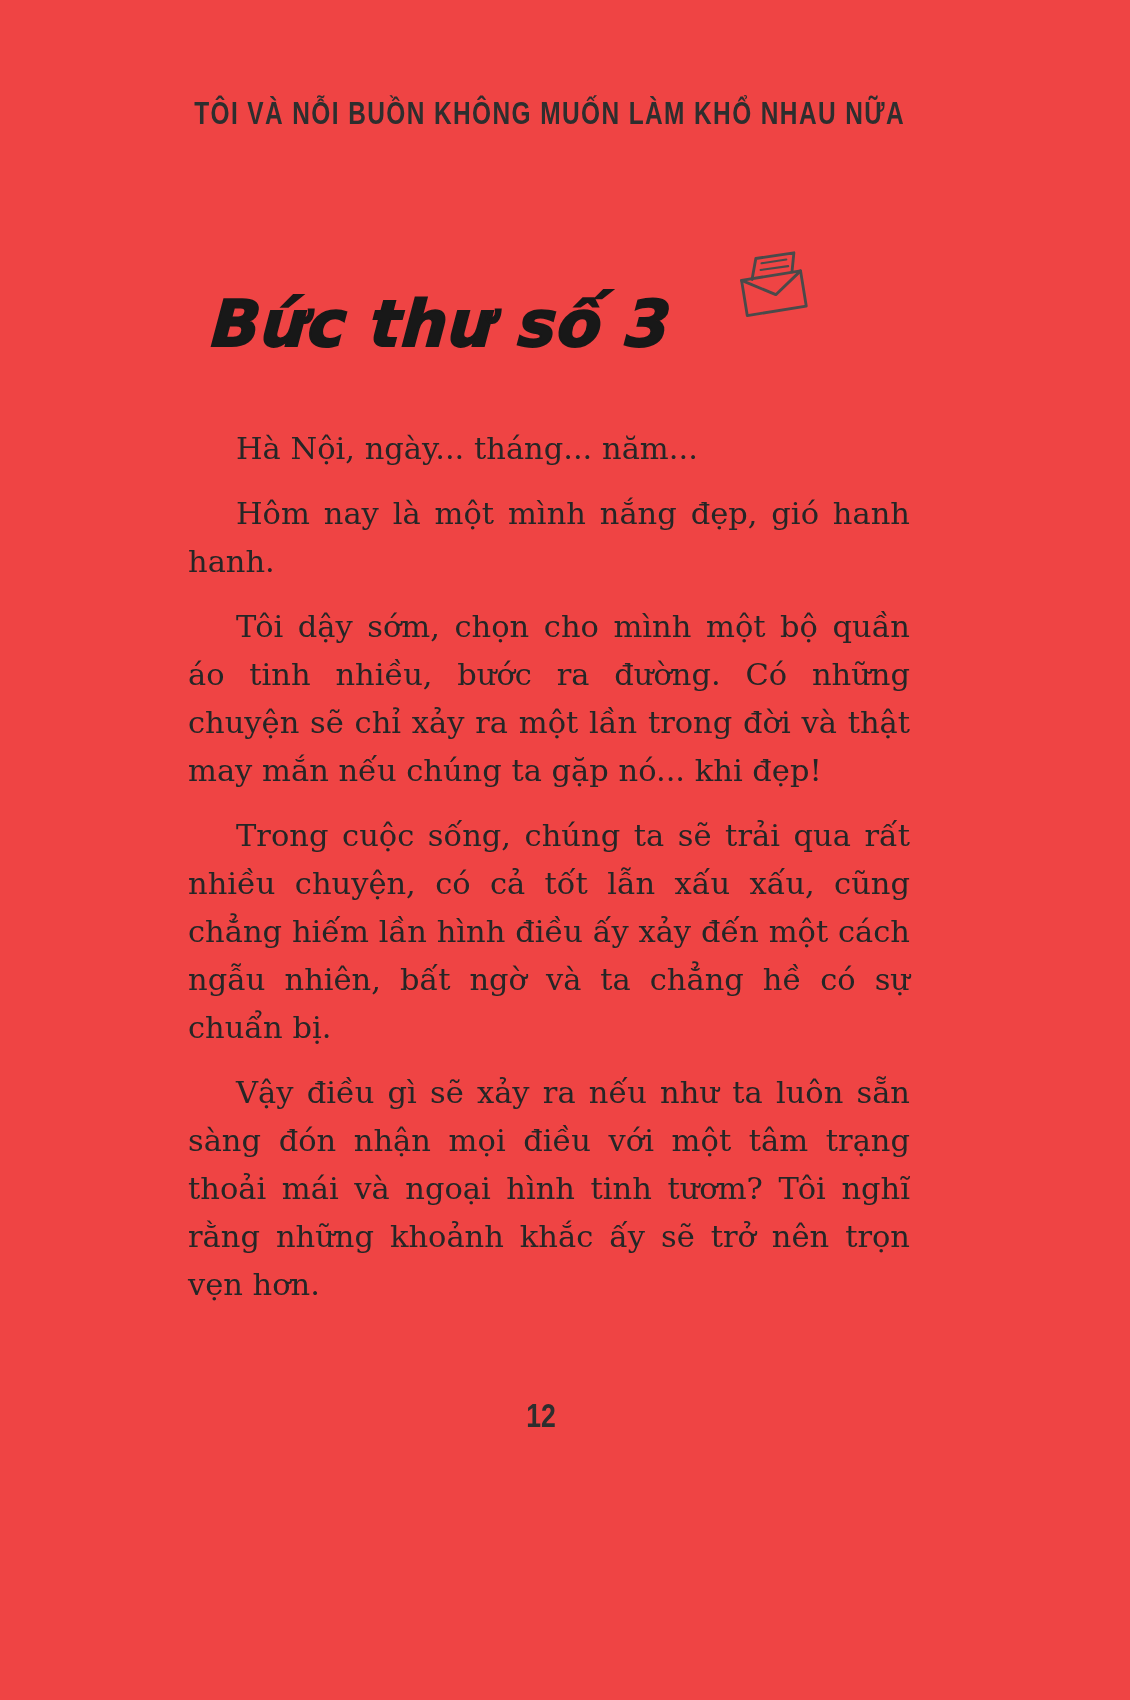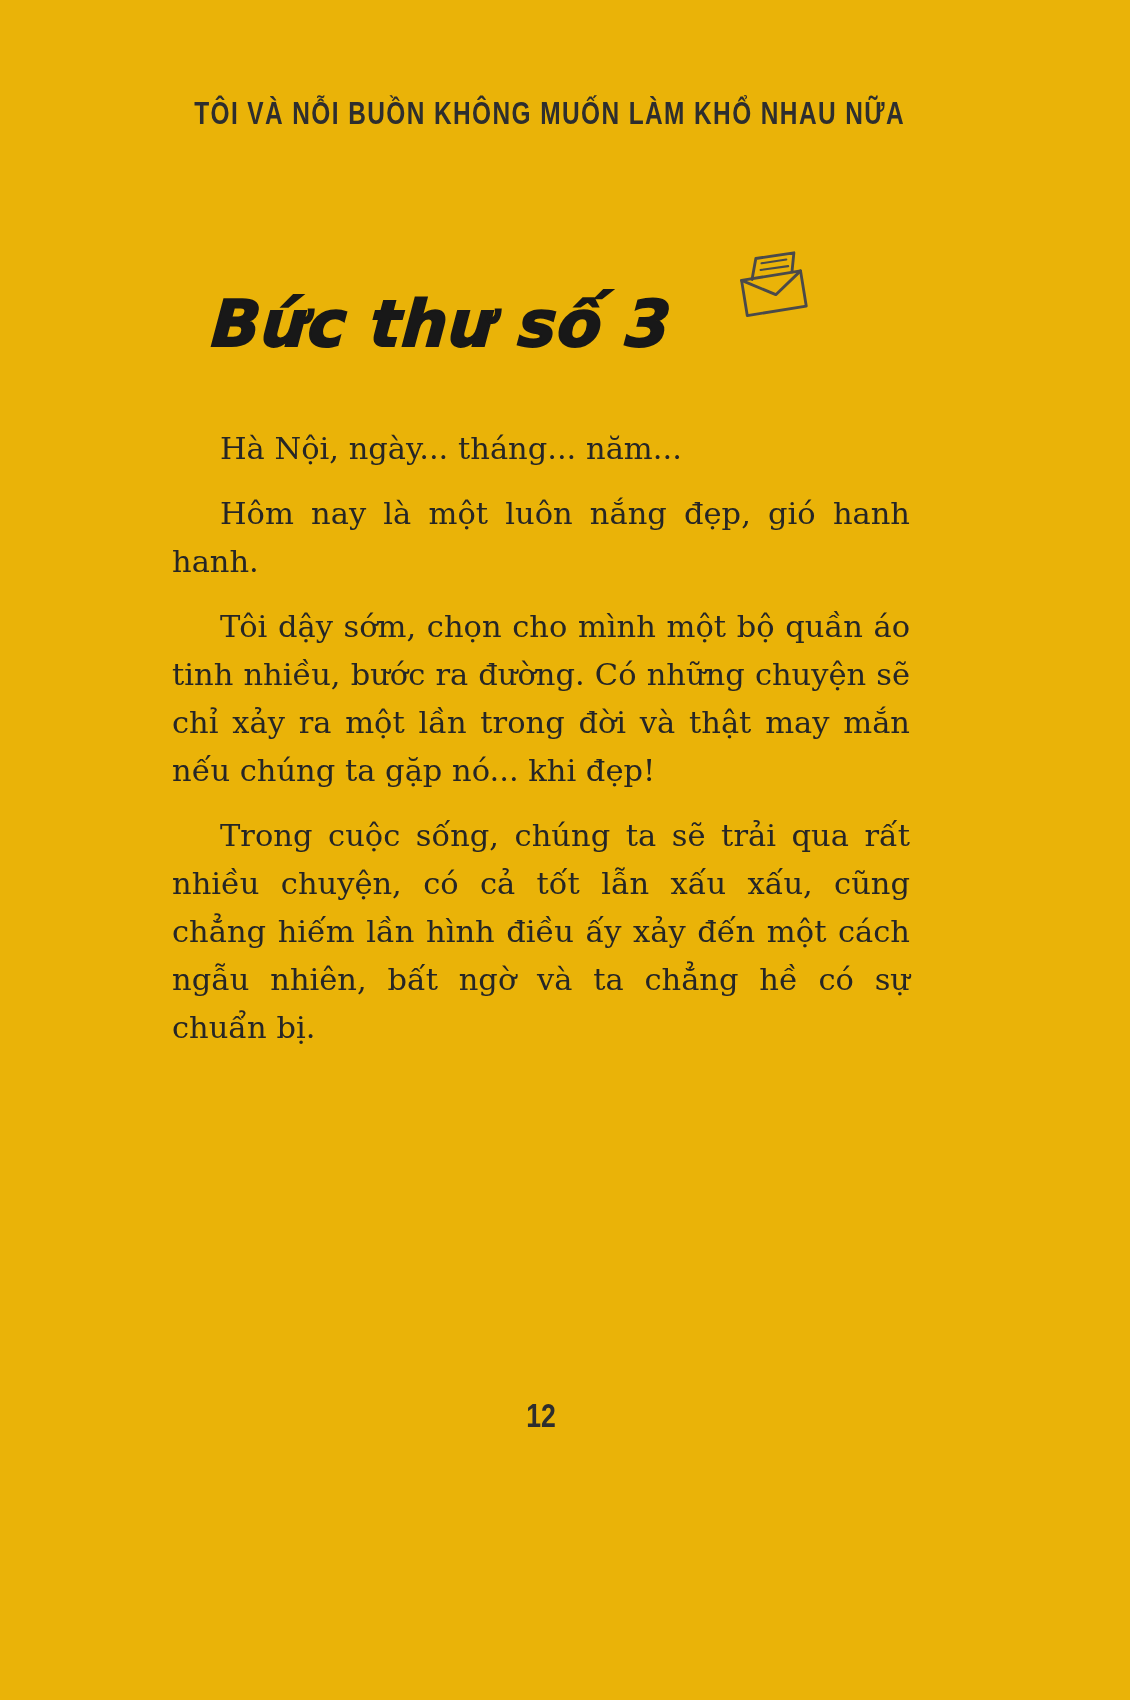--- a/index.html
+++ b/index.html
@@ -2,21 +2,21 @@
 <html><head>
 <meta charset="utf-8">
 <style>
   * { margin: 0; padding: 0; box-sizing: border-box; }
   html, body { background: #e8e8e8; }
   .book-page {
     position: relative;
     width: 1130px;
     height: 1700px;
     margin: 0 auto;
-    background: #eab308;
+    background: #ef4444;
     overflow: hidden;
     color: #232323;
   }
   .content {
     padding: 0 220px 0 172px;
   }
   
   .running-header {
     margin-top: 98px;
     text-align: center;
@@ -56,20 +56,21 @@
     margin-top: 66px;
     font-family: "DejaVu Serif", "Liberation Serif", serif;
     font-size: 30.5px;
     line-height: 48px;
     text-align: justify;
     color: #262626;
   }
   .body-text p {
     text-indent: 48px;
     margin-bottom: 17px;
+    margin-left: 16px;
   }
   
   .page-number {
     position: absolute;
     top: 1400px;
     left: 172px;
     right: 220px;
     text-align: center;
     font-family: "Liberation Sans", sans-serif;
     font-weight: 700;
@@ -99,20 +100,21 @@
             <path d="M13 33 L75 23 L81 60 L19 70 Z"></path>
 
             <path d="M13 33 L49 48 L75 23"></path>
           </g>
         </svg>
       </span>
     </div>
 
     <main class="body-text">
       <p>Hà Nội, ngày... tháng... năm...</p>
-      <p>Hôm nay là một luôn nắng đẹp, gió hanh hanh.</p>
+      <p>Hôm nay là một mình nắng đẹp, gió hanh hanh.</p>
       <p>Tôi dậy sớm, chọn cho mình một bộ quần áo tinh nhiều, bước ra đường. Có những chuyện sẽ chỉ xảy ra một lần trong đời và thật may mắn nếu chúng ta gặp nó... khi đẹp!</p>
       <p>Trong cuộc sống, chúng ta sẽ trải qua rất nhiều chuyện, có cả tốt lẫn xấu xấu, cũng chẳng hiếm lần hình điều ấy xảy đến một cách ngẫu nhiên, bất ngờ và ta chẳng hề có sự chuẩn bị.</p>
+      <p>Vậy điều gì sẽ xảy ra nếu như ta luôn sẵn sàng đón nhận mọi điều với một tâm trạng thoải mái và ngoại hình tinh tươm? Tôi nghĩ rằng những khoảnh khắc ấy sẽ trở nên trọn vẹn hơn.</p>
     </main>
   </div>
 
   <div class="page-number">12</div>
 </div>
 
 </body></html>

